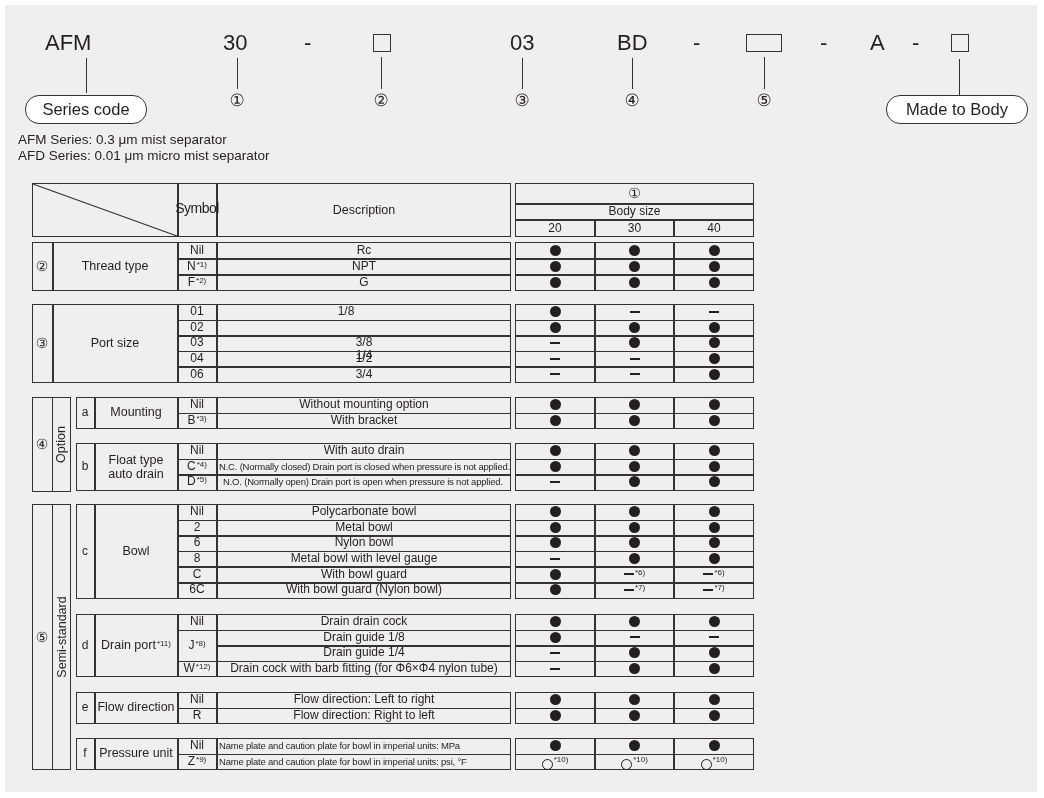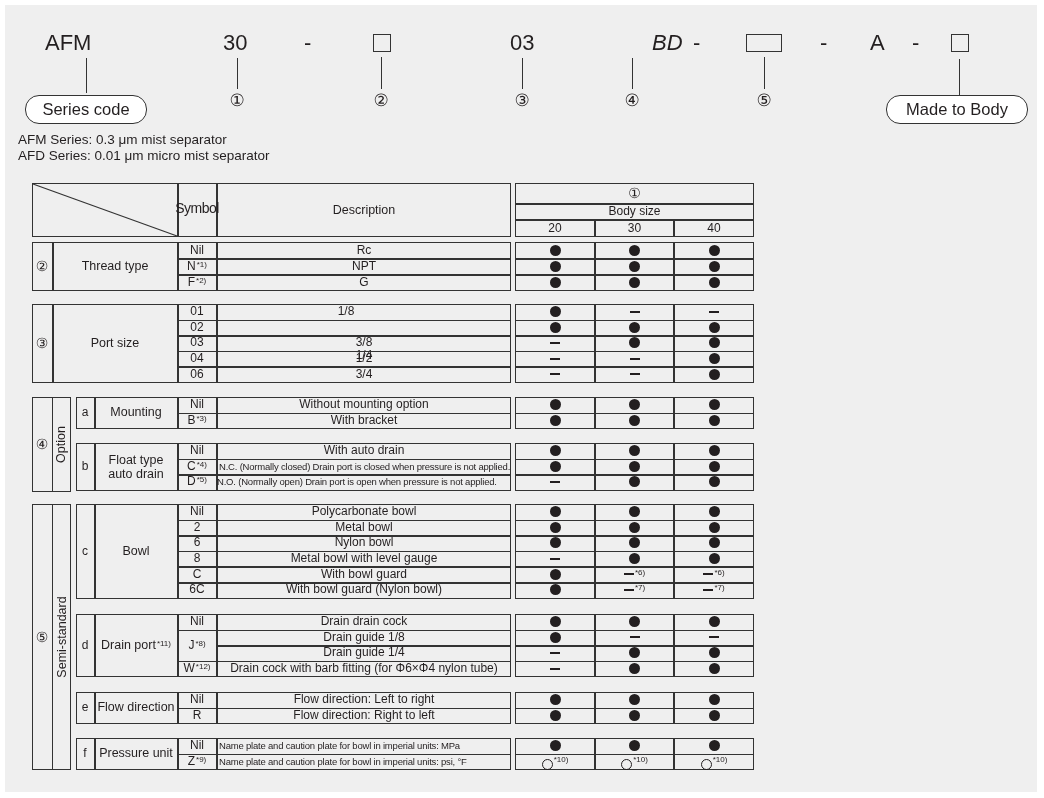--- a/index.html
+++ b/index.html
@@ -28,21 +28,21 @@
 <body>
 
 <div class="panel"></div>
 
 <div>
   <span class="code" style="left:45px;">AFM</span>
   <span class="code" style="left:223px;">30</span>
   <span class="code" style="left:304px;">-</span>
   <div class="box" style="left:373px;top:34px;width:18px;height:18px;"></div>
   <span class="code" style="left:510px;">03</span>
-  <span class="code" style="left:652px;font-style:italic;">BD</span>
+  <span class="code" style="left:617px;">BD</span>
   <span class="code" style="left:693px;">-</span>
   <div class="box" style="left:746px;top:34px;width:36px;height:18px;"></div>
   <span class="code" style="left:820px;">-</span>
   <span class="code" style="left:870px;">A</span>
   <span class="code" style="left:912px;">-</span>
   <div class="box" style="left:951px;top:34px;width:18px;height:18px;"></div>
 
   <div class="vline" style="left:86px;top:58px;height:35px;"></div>
   <div class="vline" style="left:237px;top:58px;height:31px;"></div>
   <div class="vline" style="left:381px;top:57px;height:32px;"></div>
@@ -259,21 +259,21 @@
     <div class="c" style="left:95px;top:443px;width:82px;height:47px;font-size:12.5px;white-space:normal;line-height:14px;">Float type<br>auto drain</div>
     <div class="c" style="left:177px;top:443px;width:40px;height:15.6px;">Nil</div>
     <div class="c" style="left:217px;top:443px;width:294px;height:15.6px;">With auto drain</div>
     <div class="hl" style="left:217px;top:458.6px;width:294px;"></div>
     <div class="hl" style="left:177px;top:458.6px;width:40px;"></div>
     <div class="c" style="left:177px;top:458.6px;width:40px;height:15.6px;">C<sup>*4)</sup></div>
     <div class="c small" style="left:217px;top:458.6px;width:294px;height:15.6px;justify-content:flex-start;padding-left:2px;">N.C. (Normally closed) Drain port is closed when pressure is not applied.</div>
     <div class="hl" style="left:217px;top:474.2px;width:294px;"></div>
     <div class="hl" style="left:177px;top:474.2px;width:40px;"></div>
     <div class="c" style="left:177px;top:474.2px;width:40px;height:15.6px;">D<sup>*5)</sup></div>
-    <div class="c small" style="left:217px;top:474.2px;width:316px;height:15.6px;justify-content:flex-start;padding-left:0;">N.O. (Normally open) Drain port is open when pressure is not applied.</div>
+    <div class="c small" style="left:217px;top:474.2px;width:316px;height:15.6px;justify-content:flex-start;padding-left:6px;">N.O. (Normally open) Drain port is open when pressure is not applied.</div>
     <div class="t" style="left:515px;top:443px;width:239px;height:47.8px;"></div>
     <div class="vl" style="left:594px;top:443px;height:46.8px;"></div>
     <div class="vl" style="left:673px;top:443px;height:46.8px;"></div>
     <div class="c" style="left:515px;top:443px;width:80px;height:15.6px;">
       <span class="dot"></span>
     </div>
     <div class="c" style="left:595px;top:443px;width:79px;height:15.6px;">
       <span class="dot"></span>
     </div>
     <div class="c" style="left:674px;top:443px;width:80px;height:15.6px;">

